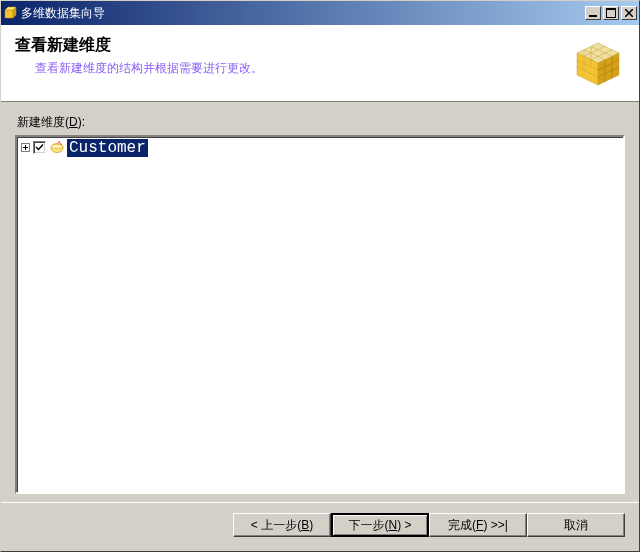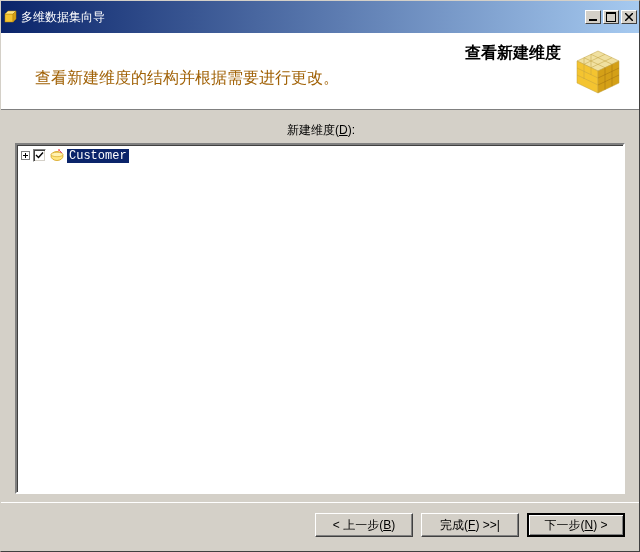--- a/index.html
+++ b/index.html
@@ -6,21 +6,21 @@
   body {
     margin: 0;
     font-family: "SimSun", "宋体", sans-serif;
     font-size: 12px;
     background: #d4d0c8;
     width: 640px;
     height: 552px;
     overflow: hidden;
   }
   .titlebar {
-    height: 32px;
+    height: 24px;
     background: linear-gradient(to right, #0a246a, #a6caf0);
     display: flex;
     align-items: center;
     padding: 0 2px;
     color: #fff;
   }
   .tb-icon {
     width: 14px; height: 14px;
     margin-right: 4px;
     display: inline-block;
@@ -58,43 +58,41 @@
     border-bottom: 1px solid #808080;
     display: flex;
     align-items: flex-start;
   }
   .header-text { flex: 1; }
   .header-title {
     font-size: 16px;
     font-weight: bold;
     color: #000;
     margin-bottom: 4px;
-    text-align: right;
   }
   .header-sub {
-    font-size: 16px;
-    color: #a16207;
+    font-size: 12px;
+    color: #8b5cf6;
     padding-left: 20px;
   }
   .cube-art {
     width: 54px; height: 54px;
     margin-left: 10px;
   }
   .content {
     flex: 1;
     background: #d4d0c8;
     padding: 8px 14px 8px 14px;
     display: flex;
     flex-direction: column;
   }
   .list-label {
     font-size: 12px;
     margin: 4px 0 4px 2px;
     color: #000;
-    text-align: center;
   }
   .list-label .accel { text-decoration: underline; }
   .tree-box {
     flex: 1;
     background: #fff;
     border: 2px solid;
     border-color: #808080 #fff #fff #808080;
     box-shadow: inset 1px 1px 0 #404040;
     padding: 2px 2px;
     overflow: auto;
@@ -140,35 +138,34 @@
     align-items: center;
     justify-content: center;
   }
   .chk svg { width: 9px; height: 9px; }
   .dim-icon {
     width: 16px; height: 16px;
     margin-right: 2px;
   }
   .tree-label {
     font-family: "Courier New", "SimSun", monospace;
-    font-size: 12px;
+    font-size: 16px;
     color: #000;
     padding: 0 2px;
   }
   .tree-label.selected {
     background: #0a246a;
     color: #fff;
   }
   .footer {
     background: #d4d0c8;
     border-top: 1px solid #fff;
     padding: 10px 14px 14px 14px;
     display: flex;
     justify-content: flex-end;
-    gap: 8px;
   }
   .btn {
     min-width: 98px;
     height: 24px;
     background: #d4d0c8;
     border: 1px solid;
     border-color: #fff #404040 #404040 #fff;
     box-shadow: inset -1px -1px 0 #808080, inset 1px 1px 0 #d4d0c8;
     font-size: 12px;
     font-family: "SimSun", "宋体", sans-serif;
@@ -259,25 +256,28 @@
         </div>
       </div>
   </div>
 
   <div class="footer">
     <div class="btn">
       <span>&lt; 上一步(</span>
         <span class="accel">B</span>
         <span>)</span>
     </div>
+    <div class="btn default">
+      <span>下一步(</span>
+        <span class="accel">N</span>
+        <span>) &gt;</span>
+    </div>
     <div class="btn">
       <span>完成(</span>
         <span class="accel">F</span>
         <span>) &gt;&gt;|</span>
     </div>
-    <div class="btn default">
-      <span>下一步(</span>
-        <span class="accel">N</span>
-        <span>) &gt;</span>
+    <div class="btn">
+      <span>取消</span>
     </div>
   </div>
 
 </div>
 
 </body></html>

